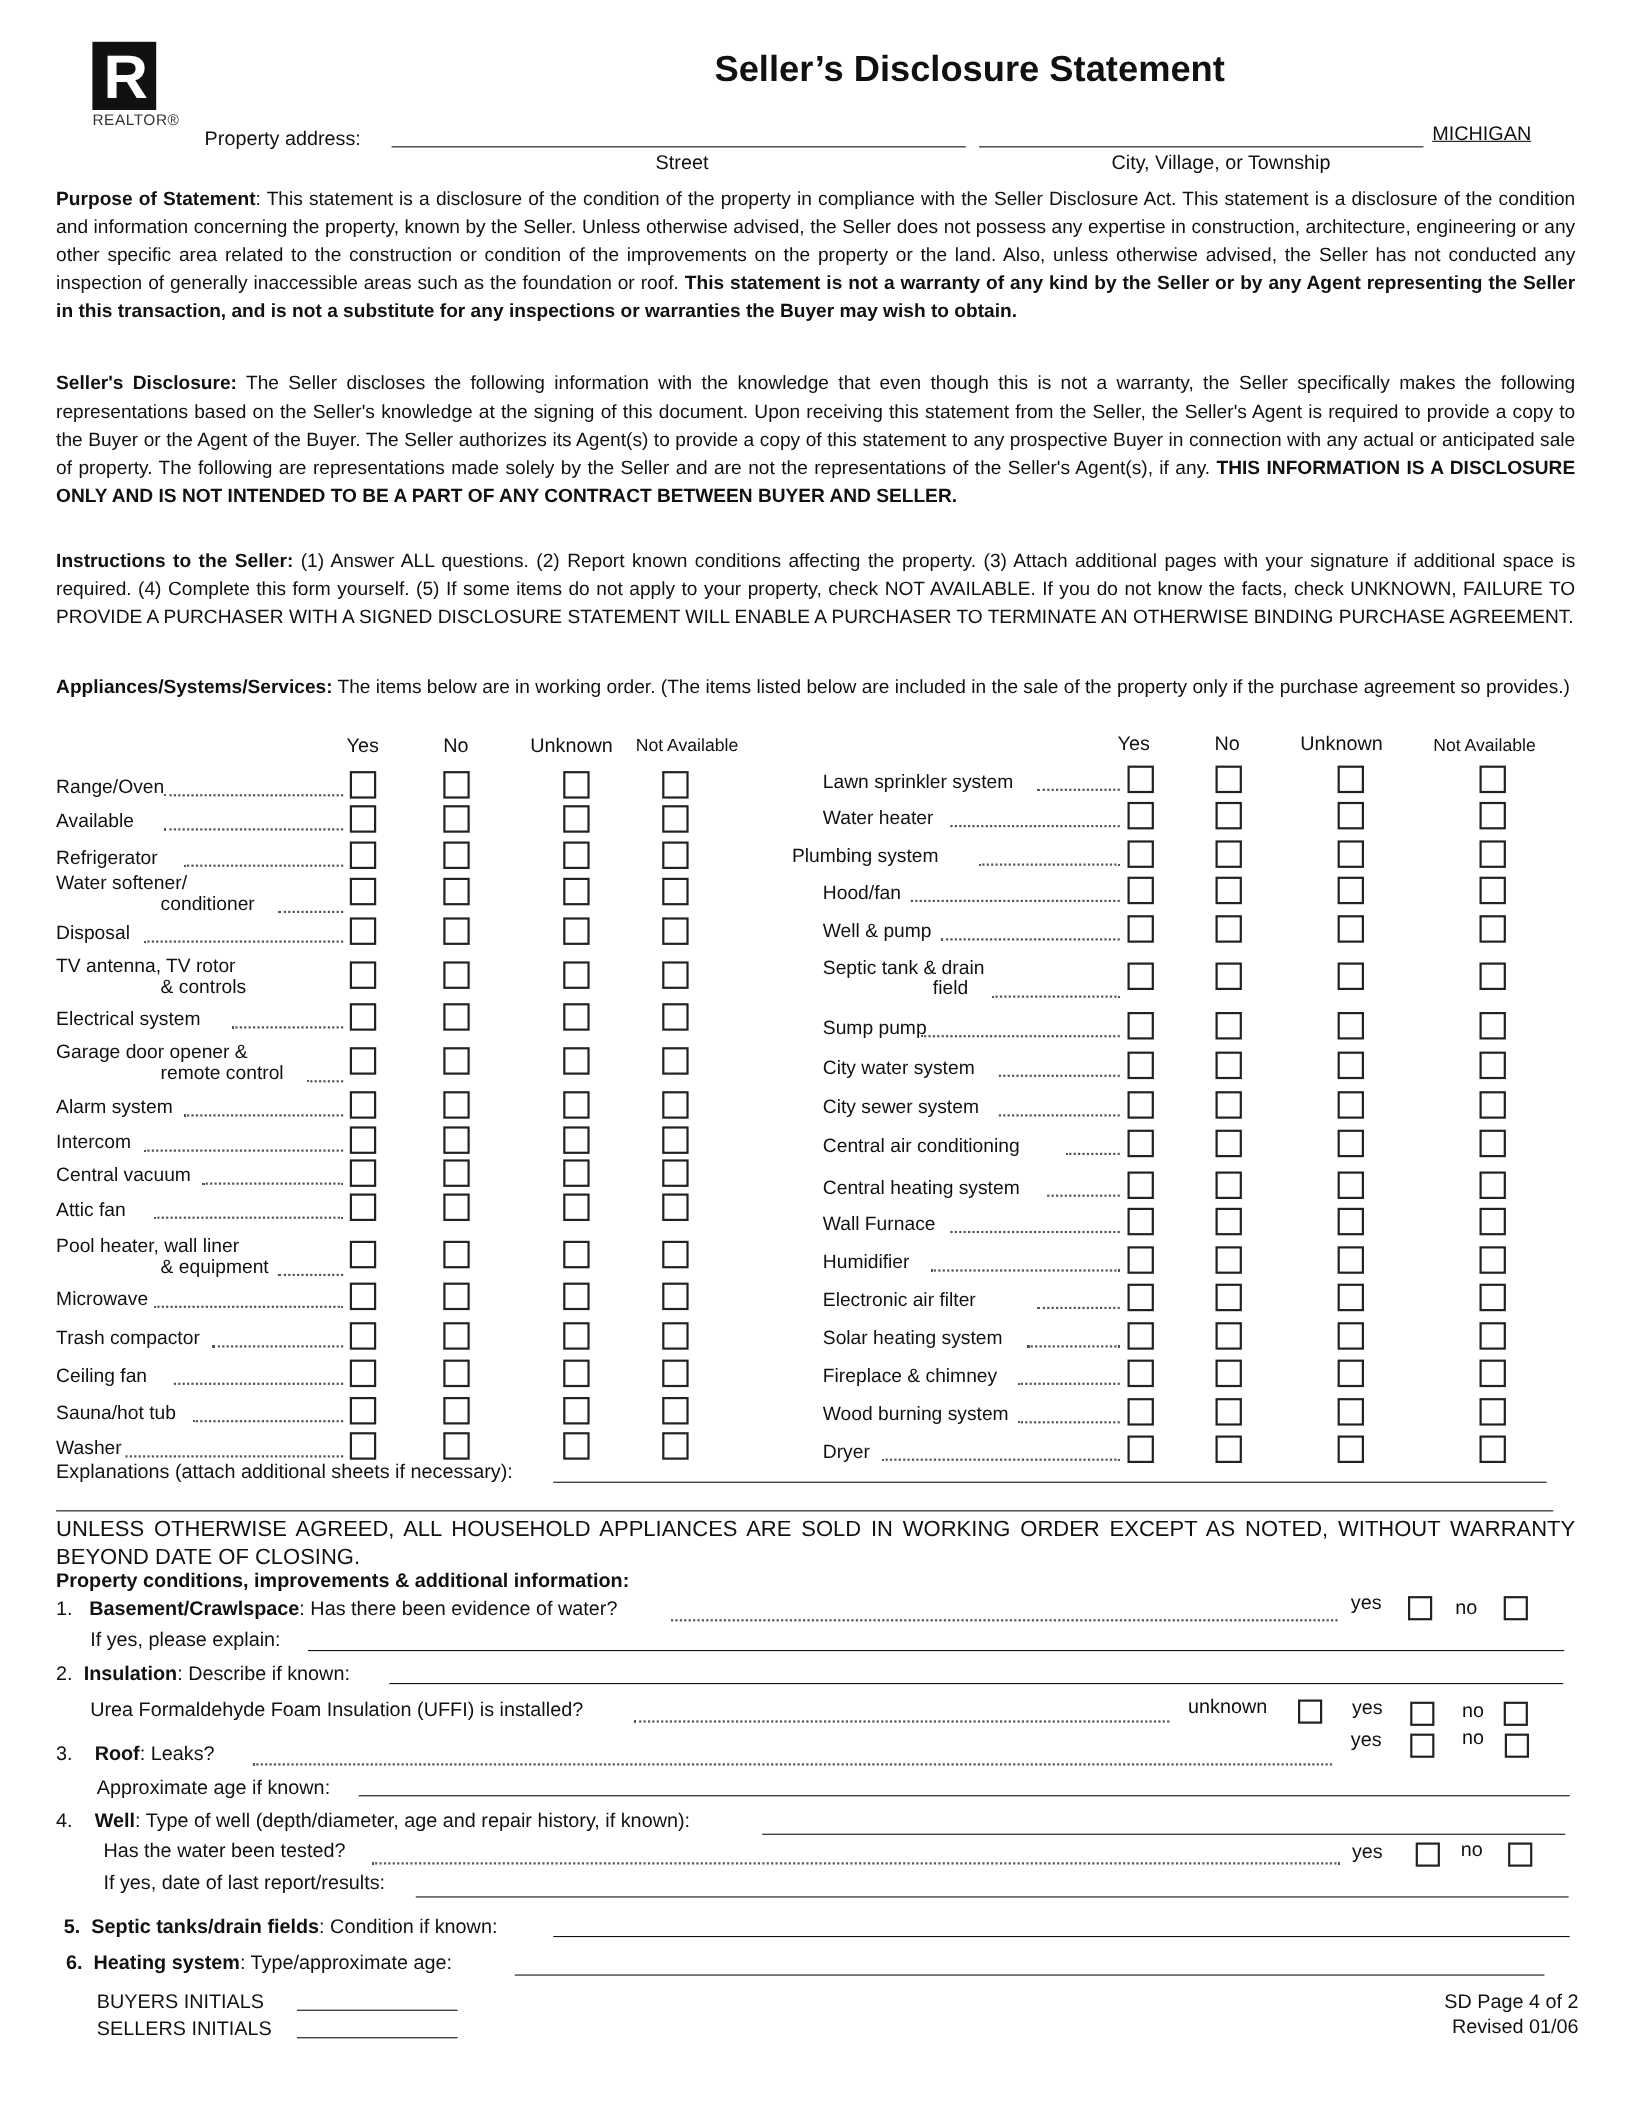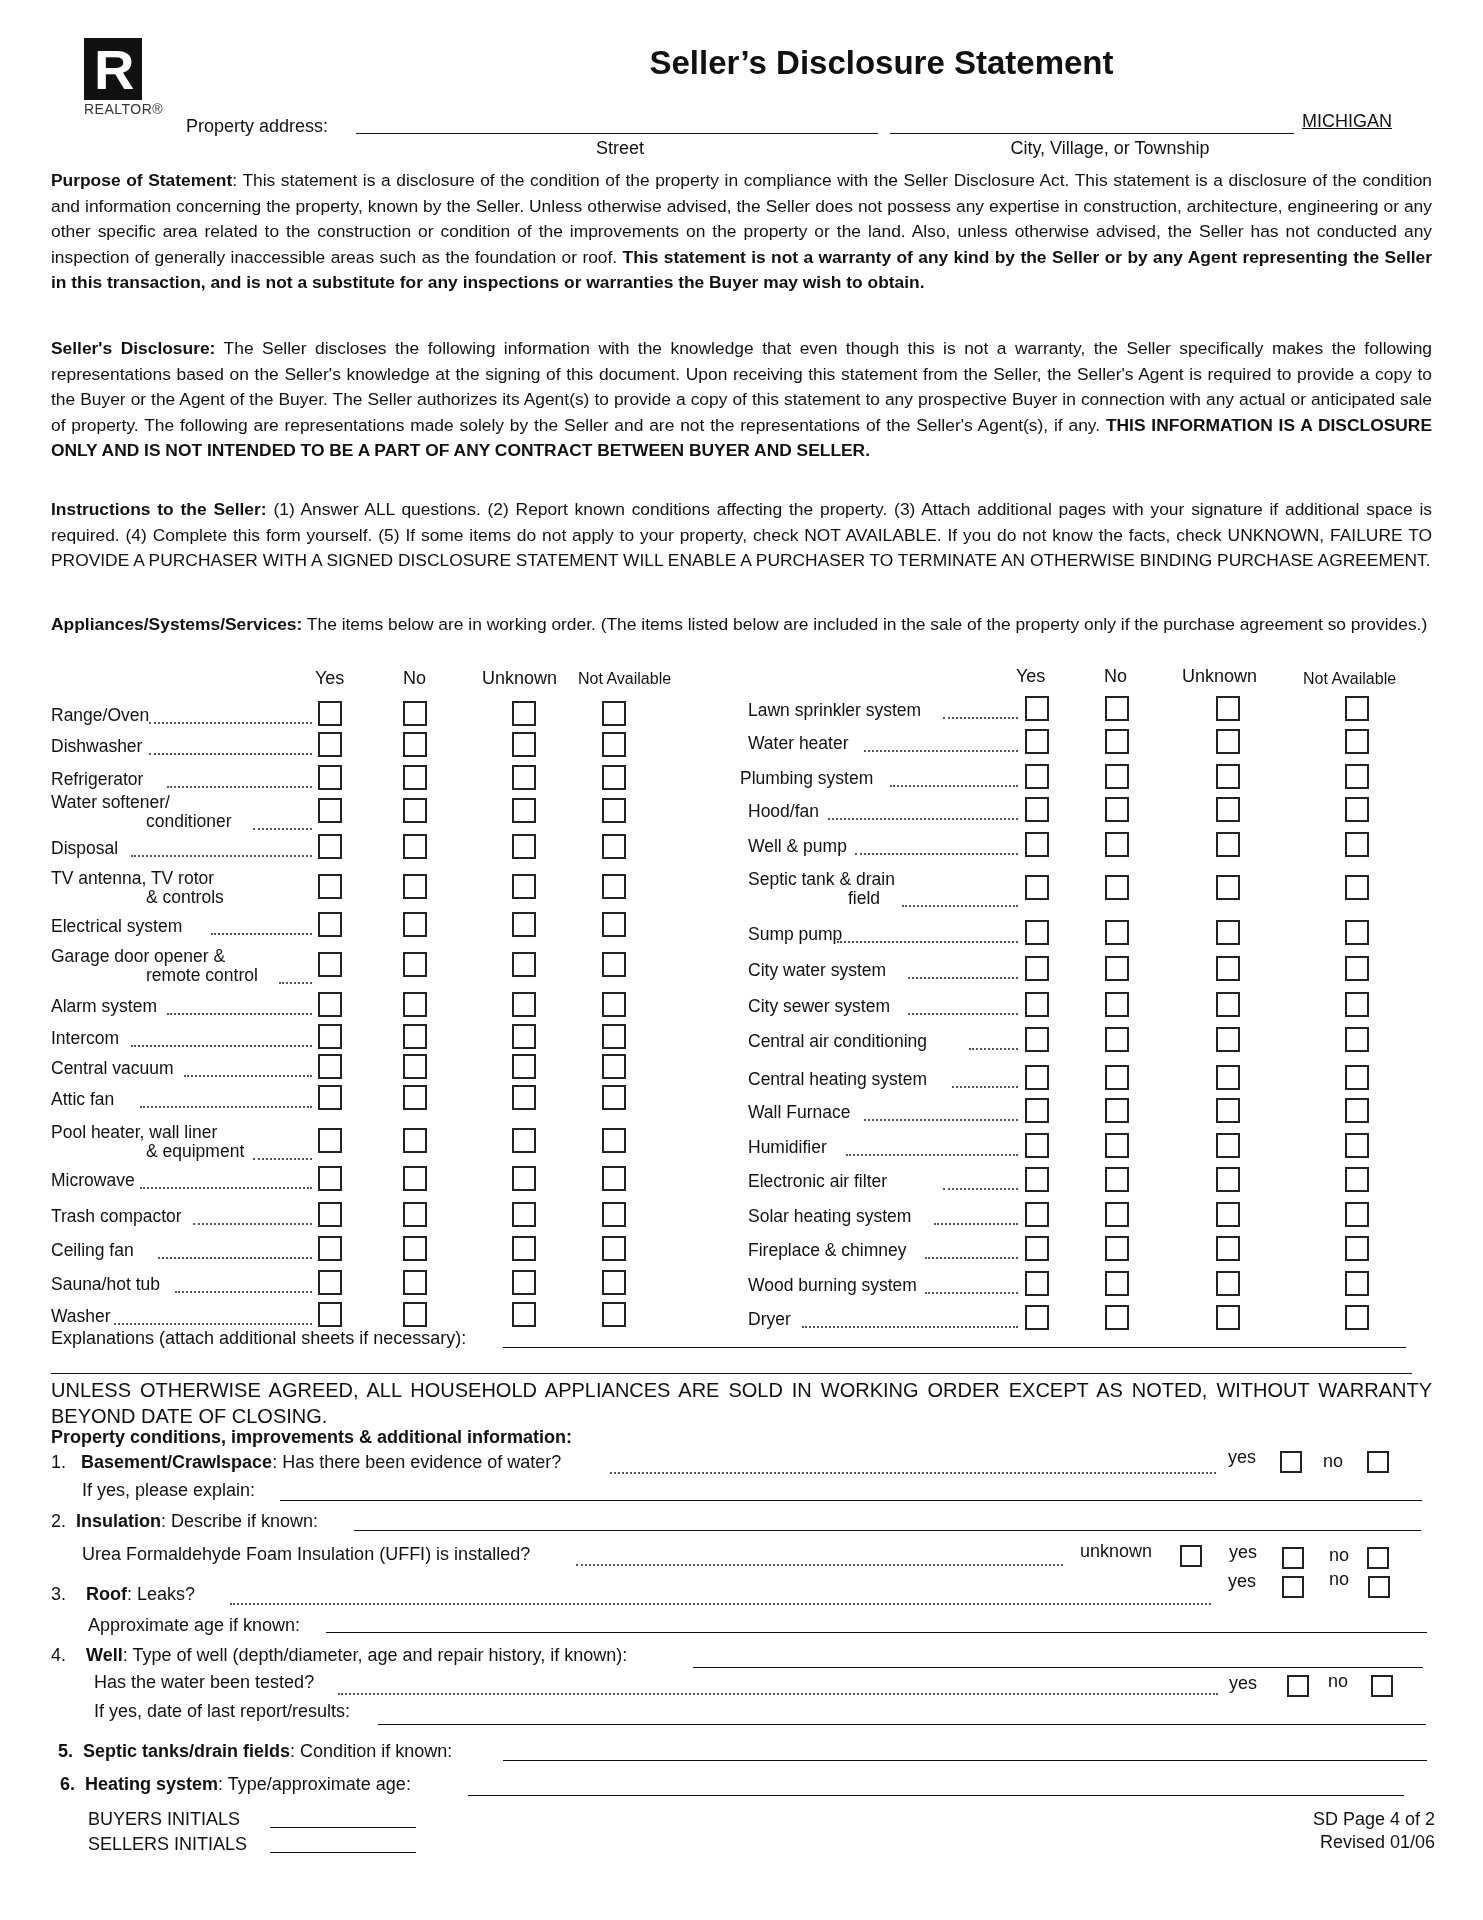--- a/index.html
+++ b/index.html
@@ -68,21 +68,21 @@
     <div class="abs colhdr small" style="left: 1303px; top: 670px;">Not Available</div>
     <div>
       <div class="abs item" style="left: 51px; top: 705px;">Range/Oven</div>
       <div class="abs dots" style="left: 149px; width: 163px; top: 722px;"></div>
       <div class="cb" style="left: 318px; top: 701px; width: 24px; height: 25px;"></div>
       <div class="cb" style="left: 403px; top: 701px; width: 24px; height: 25px;"></div>
       <div class="cb" style="left: 512px; top: 701px; width: 24px; height: 25px;"></div>
       <div class="cb" style="left: 602px; top: 701px; width: 24px; height: 25px;"></div>
     </div>
     <div>
-      <div class="abs item" style="left: 51px; top: 736px;">Dishwasher</div>
+      <div class="abs item" style="left: 51px; top: 736px;">Available</div>
       <div class="abs dots" style="left: 149px; width: 163px; top: 753px;"></div>
       <div class="cb" style="left: 318px; top: 732px; width: 24px; height: 25px;"></div>
       <div class="cb" style="left: 403px; top: 732px; width: 24px; height: 25px;"></div>
       <div class="cb" style="left: 512px; top: 732px; width: 24px; height: 25px;"></div>
       <div class="cb" style="left: 602px; top: 732px; width: 24px; height: 25px;"></div>
     </div>
     <div>
       <div class="abs item" style="left: 51px; top: 769px;">Refrigerator</div>
       <div class="abs dots" style="left: 166.6px; width: 145.4px; top: 786px;"></div>
       <div class="cb" style="left: 318px; top: 765px; width: 24px; height: 25px;"></div>
@@ -223,21 +223,21 @@
     </div>
     <div>
       <div class="abs item" style="left: 748px; top: 733px;">Water heater</div>
       <div class="abs dots" style="left: 863.6px; width: 154.4px; top: 750px;"></div>
       <div class="cb" style="left: 1025px; top: 729px; width: 24px; height: 25px;"></div>
       <div class="cb" style="left: 1105px; top: 729px; width: 24px; height: 25px;"></div>
       <div class="cb" style="left: 1216px; top: 729px; width: 24px; height: 25px;"></div>
       <div class="cb" style="left: 1345px; top: 729px; width: 24px; height: 25px;"></div>
     </div>
     <div>
-      <div class="abs item" style="left: 740px; top: 768px; text-align: center;">Plumbing system</div>
+      <div class="abs item" style="left: 720px; top: 768px; text-align: center;">Plumbing system</div>
       <div class="abs dots" style="left: 890px; width: 128px; top: 785px;"></div>
       <div class="cb" style="left: 1025px; top: 764px; width: 24px; height: 25px;"></div>
       <div class="cb" style="left: 1105px; top: 764px; width: 24px; height: 25px;"></div>
       <div class="cb" style="left: 1216px; top: 764px; width: 24px; height: 25px;"></div>
       <div class="cb" style="left: 1345px; top: 764px; width: 24px; height: 25px;"></div>
     </div>
     <div>
       <div class="abs item" style="left: 748px; top: 801px;">Hood/fan</div>
       <div class="abs dots" style="left: 828.4px; width: 189.6px; top: 818px;"></div>
       <div class="cb" style="left: 1025px; top: 797px; width: 24px; height: 25px;"></div>

